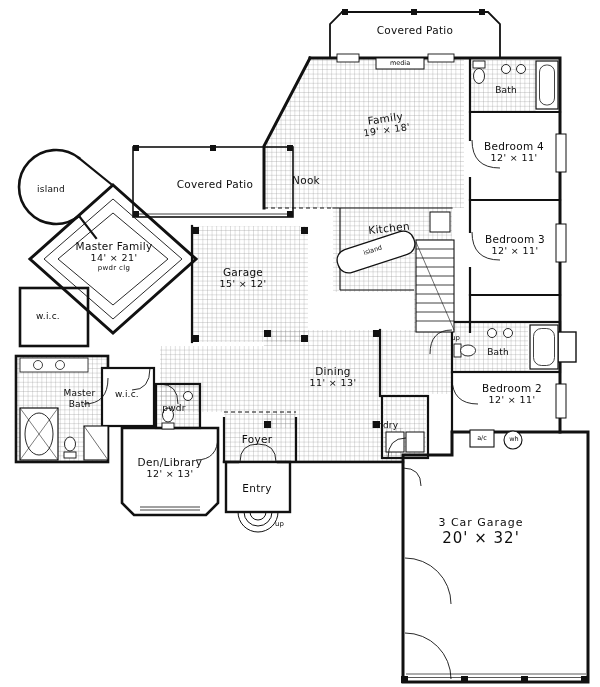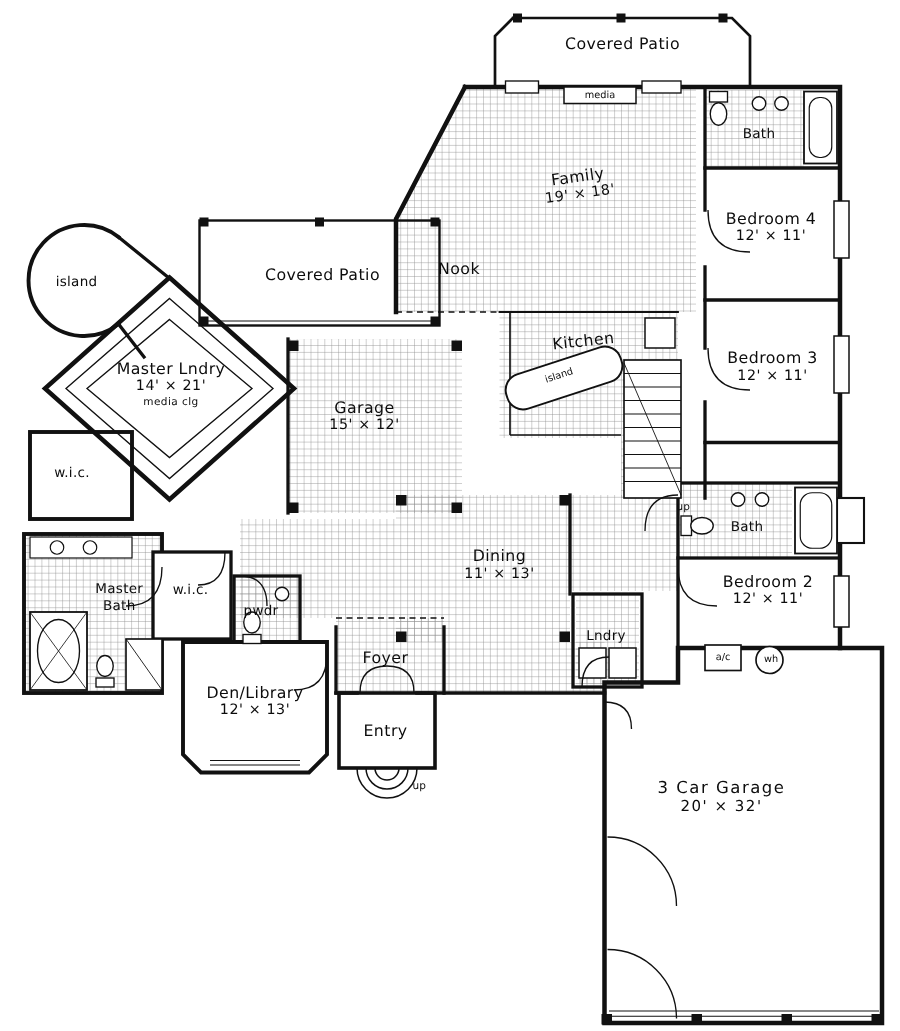--- a/index.html
+++ b/index.html
@@ -9,21 +9,21 @@
   .plan svg{position:absolute;left:0;top:0;}
   .lbl{position:absolute;transform:translate(-50%,-50%);color:#0c0c0c;text-align:center;
        white-space:nowrap;line-height:1.18;pointer-events:none;}
   .name{font-size:10.5px;letter-spacing:.3px;}
   .name-sm{font-size:9px;letter-spacing:.2px;}
   .dims{font-size:9.5px;letter-spacing:.4px;}
   .note{font-size:7px;letter-spacing:.3px;}
   .tiny{font-size:6.5px;}
   .up{font-size:7px;padding-left:43px;}
   .big{font-size:11px;letter-spacing:1px;}
-  .dims-big{font-size:10px;letter-spacing:1px;}
+  .dims-big{font-size:15px;letter-spacing:1px;}
   .wrap{white-space:normal;width:46px;margin-left:31px;}
 </style>
 </head>
 <body>
 
 <div class="plan">
 
   <svg width="600" height="687" viewBox="0 0 600 687">
     <defs>
       <pattern id="tile" width="4.6" height="4.6" patternUnits="userSpaceOnUse">
@@ -235,23 +235,23 @@
     <div class="name">Nook</div>
   </div>
   <div class="lbl" style="left:389px;top:228px;transform:translate(-50%,-50%) rotate(-6deg)">
     <div class="name">Kitchen</div>
   </div>
   <div class="lbl" style="left:515px;top:245px">
     <div class="name">Bedroom 3</div>
     <div class="dims">12' × 11'</div>
   </div>
   <div class="lbl" style="left:114px;top:256px">
-    <div class="name">Master Lndry</div>
+    <div class="name">Master Family</div>
     <div class="dims">14' × 21'</div>
-    <div class="note">media clg</div>
+    <div class="note">pwdr clg</div>
   </div>
   <div class="lbl" style="left:243px;top:278px">
     <div class="name">Garage</div>
     <div class="dims">15' × 12'</div>
   </div>
   <div class="lbl" style="left:48px;top:316px">
     <div class="name-sm">w.i.c.</div>
   </div>
   <div class="lbl" style="left:498px;top:352px">
     <div class="name-sm">Bath</div>
@@ -266,21 +266,21 @@
   </div>
   <div class="lbl" style="left:64px;top:399px">
     <div class="name-sm wrap">Master Bath</div>
   </div>
   <div class="lbl" style="left:127px;top:394px">
     <div class="name-sm">w.i.c.</div>
   </div>
   <div class="lbl" style="left:174px;top:408px">
     <div class="name-sm">pwdr</div>
   </div>
-  <div class="lbl" style="left:404px;top:425px">
+  <div class="lbl" style="left:385px;top:425px">
     <div class="name-sm">Lndry</div>
   </div>
   <div class="lbl" style="left:257px;top:439px">
     <div class="name">Foyer</div>
   </div>
   <div class="lbl" style="left:170px;top:468px">
     <div class="name">Den/Library</div>
     <div class="dims">12' × 13'</div>
   </div>
   <div class="lbl" style="left:257px;top:488px">

